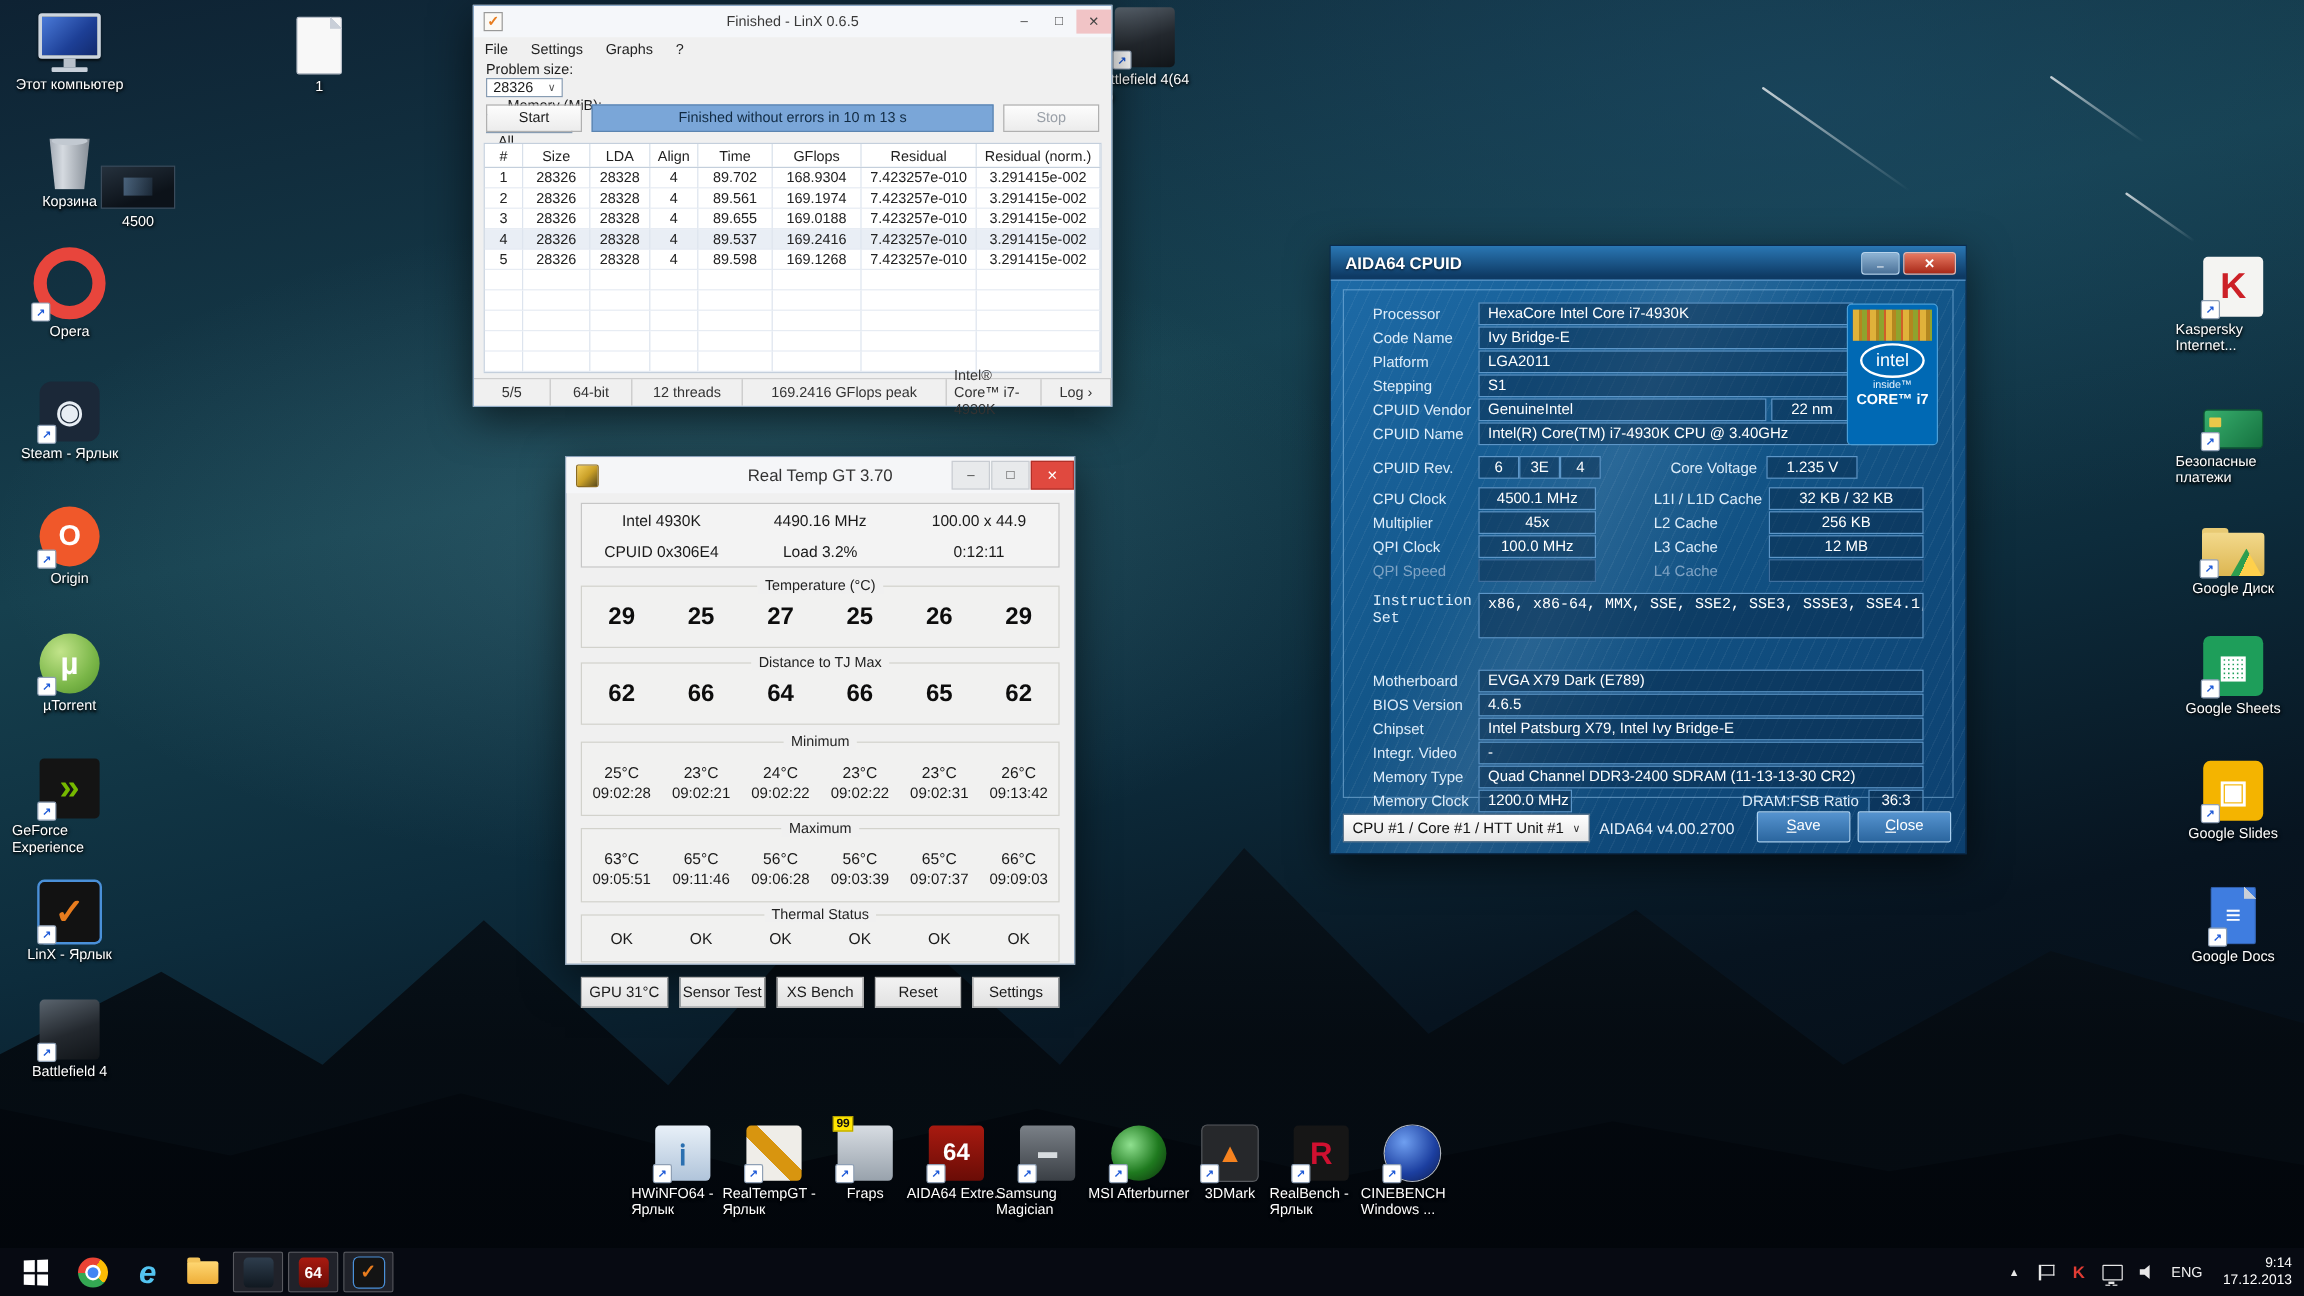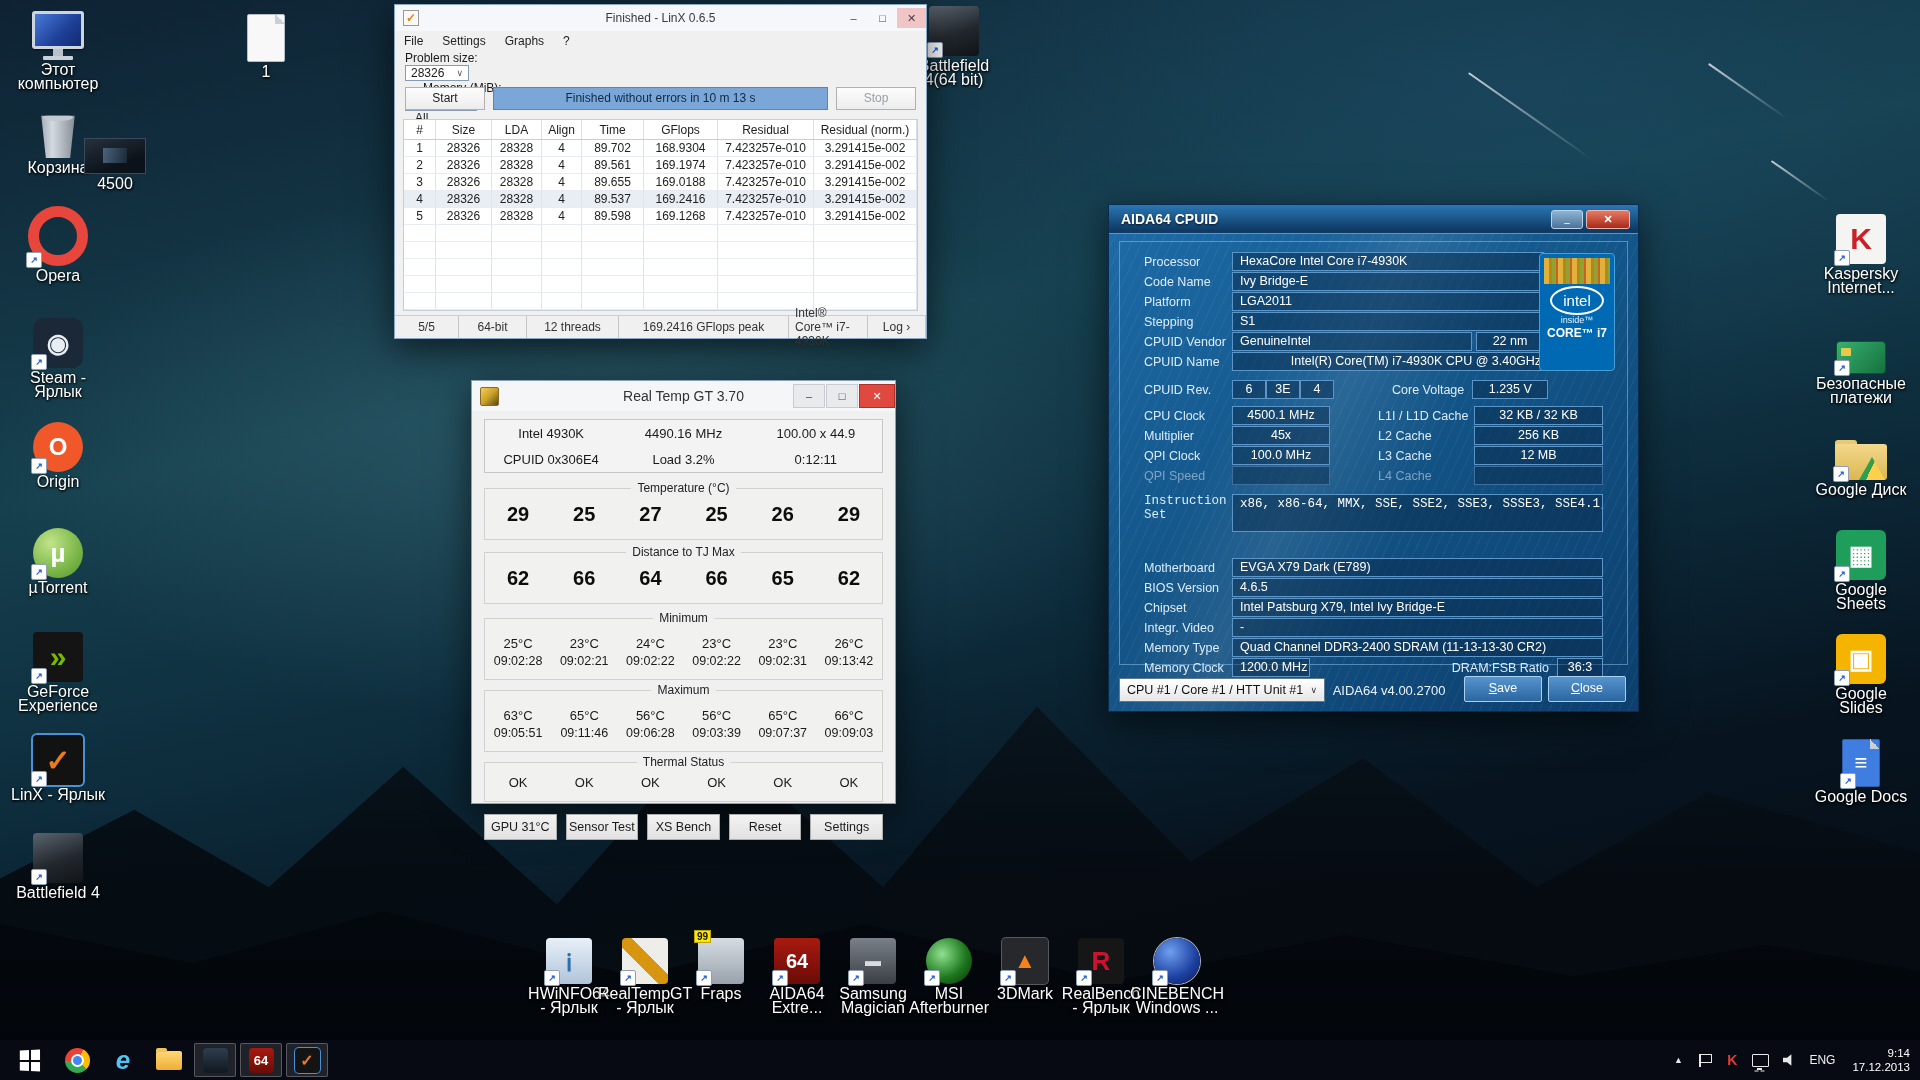--- a/index.html
+++ b/index.html
@@ -14,21 +14,21 @@
   .mnt{position:absolute;left:0;right:0;}
   .mnt1{bottom:38px;height:430px;background:linear-gradient(180deg,#0b1822 0%,#050b11 60%);
     clip-path:polygon(0 62%,7% 46%,14% 64%,21% 36%,29% 68%,37% 28%,46% 64%,54% 22%,62% 58%,71% 34%,80% 64%,89% 42%,100% 56%,100% 100%,0 100%);opacity:.95;}
   .mnt2{bottom:0;height:260px;background:linear-gradient(180deg,#040a10,#02050a);
     clip-path:polygon(0 40%,10% 55%,20% 35%,33% 60%,45% 40%,58% 62%,70% 44%,82% 60%,92% 48%,100% 58%,100% 100%,0 100%);}
   .comet{position:absolute;height:2px;background:linear-gradient(90deg,rgba(255,255,255,.75),transparent);transform:rotate(35deg);border-radius:2px;}
   
   .dicon{position:absolute;width:96px;display:flex;flex-direction:column;align-items:center;z-index:2;}
   .dicon .img{height:52px;display:flex;align-items:flex-end;justify-content:center;position:relative;}
   .dicon.sm .img{height:48px;}
-  .dicon .lbl{margin-top:3px;font-size:16px;line-height:14px;color:#fff;text-align:center;
+  .dicon .lbl{margin-top:3px;font-size:12px;line-height:14px;color:#fff;
     text-shadow:0 1px 2px rgba(0,0,0,.95),1px 1px 3px rgba(0,0,0,.8);max-width:96px;}
   .badge-sc{position:absolute;left:-2px;bottom:-2px;width:14px;height:14px;background:#fff;
     border:1px solid #8fa0b5;border-radius:2px;display:flex;align-items:center;justify-content:center;
     font-size:9px;font-weight:bold;color:#1f5bd8;}
   .badge-tl{position:absolute;left:-4px;top:-6px;background:#ffe600;color:#111;font-size:10px;
     font-weight:bold;padding:0 2px;border:1px solid #b8a400;}
   .k-tile{display:flex;align-items:center;justify-content:center;font-weight:bold;position:relative;}
   .k-mon-scr{width:46px;height:32px;border:3px solid #cdd5de;border-radius:3px;
     background:linear-gradient(135deg,#4a7ad8 0%,#1d3f96 60%,#122a6e 100%);box-shadow:0 1px 2px rgba(0,0,0,.6);}
   .k-mon-std{width:10px;height:7px;background:#b8c0ca;margin:0 auto;}
@@ -698,21 +698,21 @@
             <span class="ad-lab">Stepping</span>
             <span class="ad-cell" style="width: 312px;">S1</span>
           </div>
           <div class="ad-row">
             <span class="ad-lab">CPUID Vendor</span>
             <span class="ad-cell" style="width: 240px;">GenuineIntel</span>
             <span class="ad-cell" style="width: 68px; margin-left: 4px; text-align: center;">22 nm</span>
           </div>
           <div class="ad-row">
             <span class="ad-lab">CPUID Name</span>
-            <span class="ad-cell" style="width: 368px; text-align: center;">Intel(R) Core(TM) i7-4930K CPU @ 3.40GHz</span>
+            <span class="ad-cell" style="width: 368px;">Intel(R) Core(TM) i7-4930K CPU @ 3.40GHz</span>
           </div>
         </div>
       <div class="gapA"></div>
       <div id="ad-sec-b">
           <div class="ad-row">
             <span class="ad-lab">CPUID Rev.</span>
             <span class="ad-cell" style="width: 34px; text-align: center;">6</span>
             <span class="ad-cell" style="width: 34px; text-align: center;">3E</span>
             <span class="ad-cell" style="width: 34px; text-align: center;">4</span>
             <span class="ad-lab" style="width: auto; margin-left: 58px; margin-right: 8px;">Core Voltage</span>

